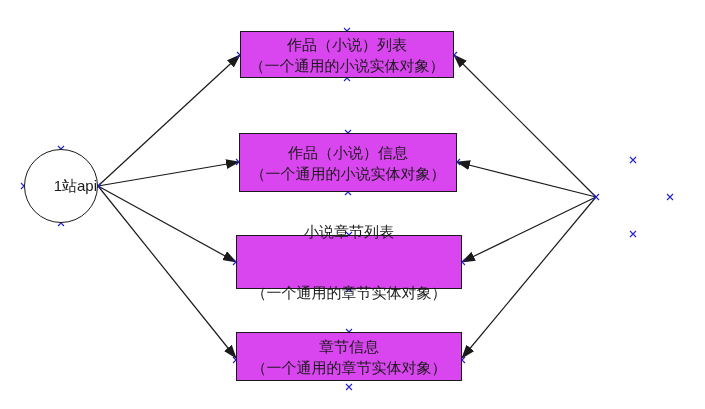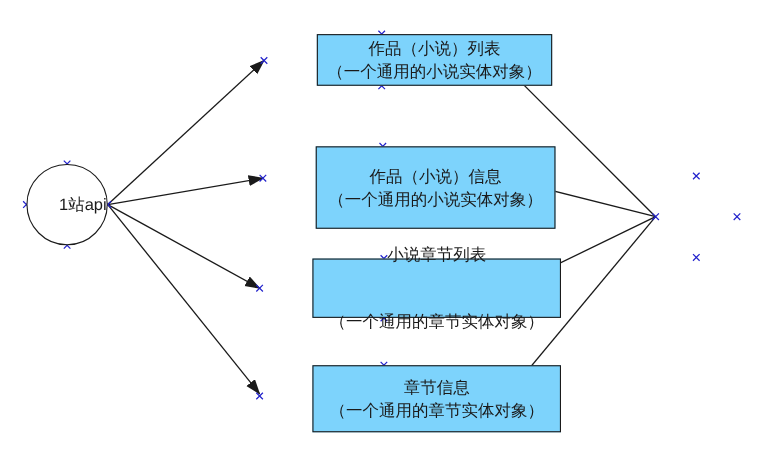--- a/index.html
+++ b/index.html
@@ -15,49 +15,48 @@
   .connector-layer {
     position: absolute;
     left: 0; top: 0;
     width: 705px; height: 409px;
     z-index: 1;
   }
   .dbox {
     position: absolute;
     box-sizing: border-box;
     border: 1px solid #1a1a1a;
-    background: #7dd3fc;
+    background: #d946ef;
     display: flex;
     flex-direction: column;
     align-items: center;
     justify-content: center;
     text-align: center;
     font-size: 15px;
     line-height: 21px;
     z-index: 2;
-    margin-left: 48px;
   }
   .dcircle {
     position: absolute;
     box-sizing: border-box;
     width: 74px;
     height: 74px;
     border: 1px solid #1a1a1a;
     border-radius: 50%;
     background: #ffffff;
     display: flex;
     align-items: center;
     justify-content: center;
     font-size: 15px;
     z-index: 2;
   }
   .box-1 { left: 240px; top: 31px;  width: 214px; height: 47px; }
-  .box-2 { left: 239px; top: 133px; width: 218px; height: 75px; }
+  .box-2 { left: 239px; top: 133px; width: 218px; height: 59px; }
   .box-3 { left: 236px; top: 235px; width: 226px; height: 54px; gap: 40px; }
-  .box-4 { left: 236px; top: 332px; width: 226px; height: 61px; }
+  .box-4 { left: 236px; top: 332px; width: 226px; height: 49px; }
   .circle-left  { left: 24px;  top: 149px; justify-content: flex-end; }
   .circle-right { left: 596px; top: 160px; }
   .line-text { display: block; white-space: nowrap; }
 </style>
 </head>
 <body>
 
 <div class="canvas">
 
   <svg class="connector-layer" viewBox="0 0 705 409" xmlns="http://www.w3.org/2000/svg">

